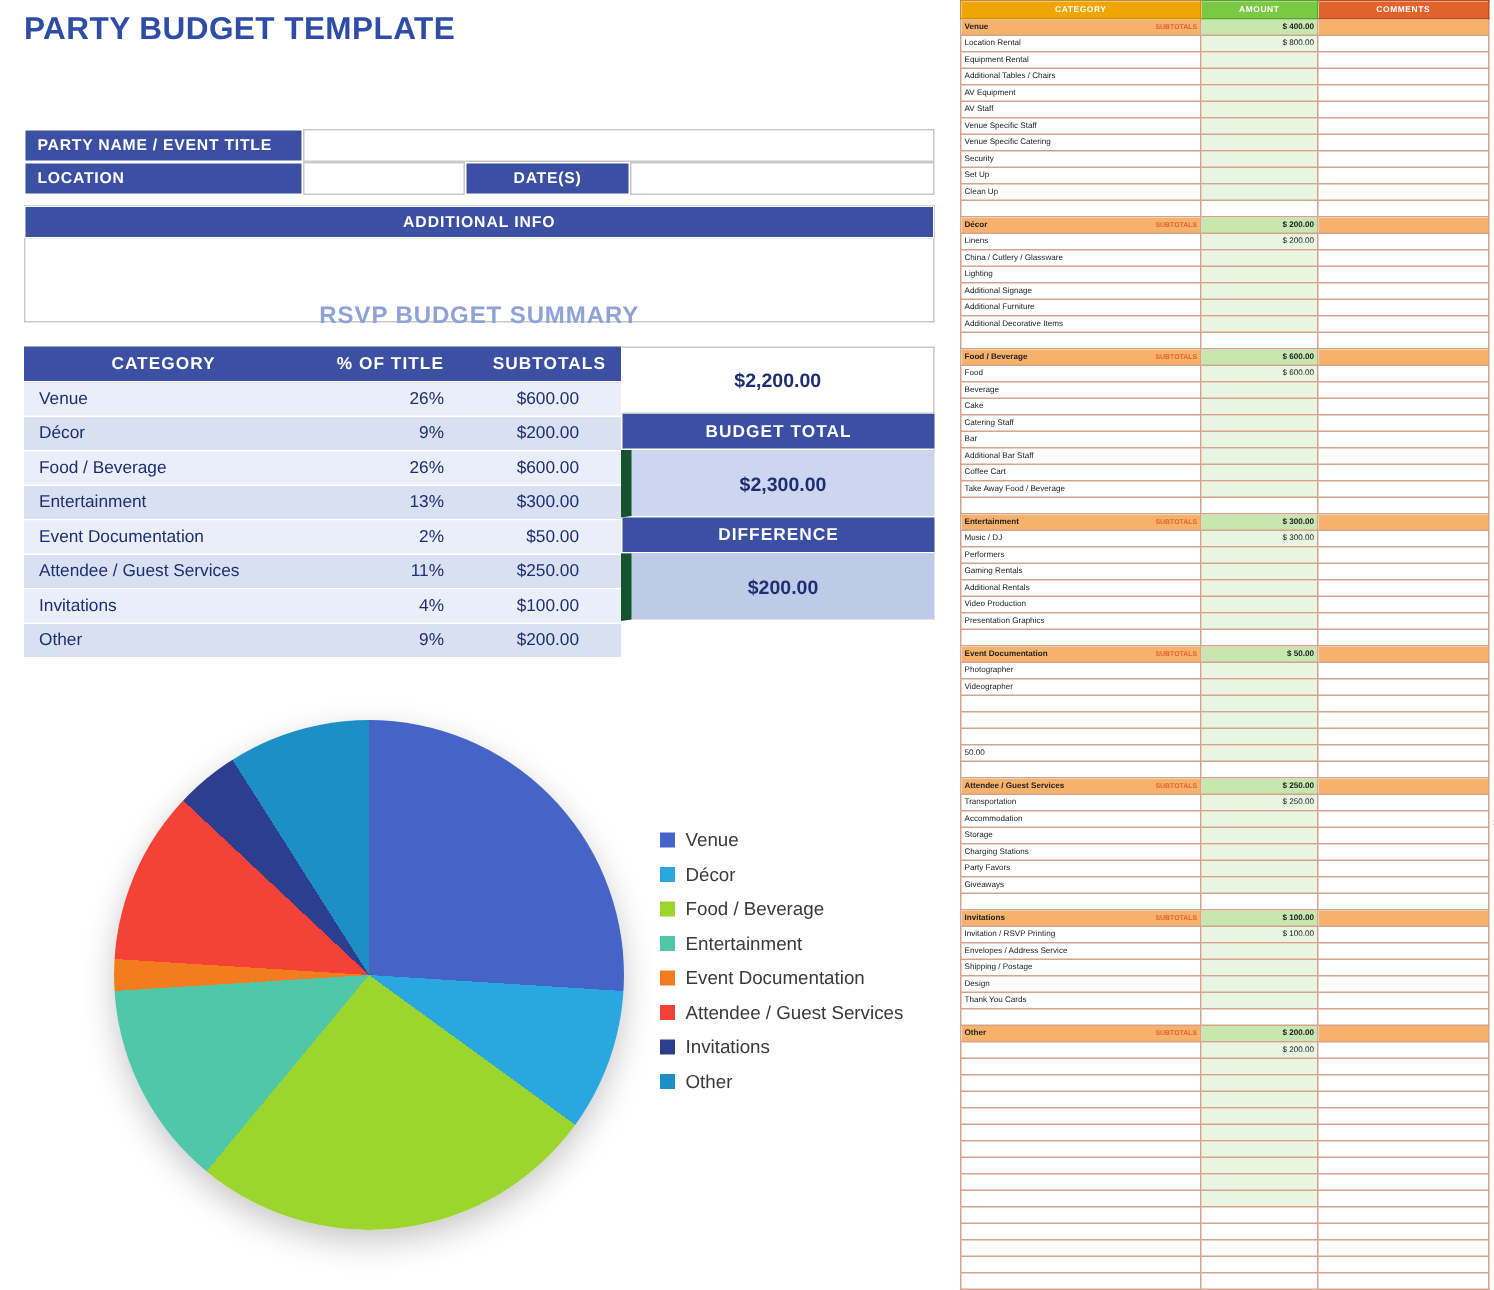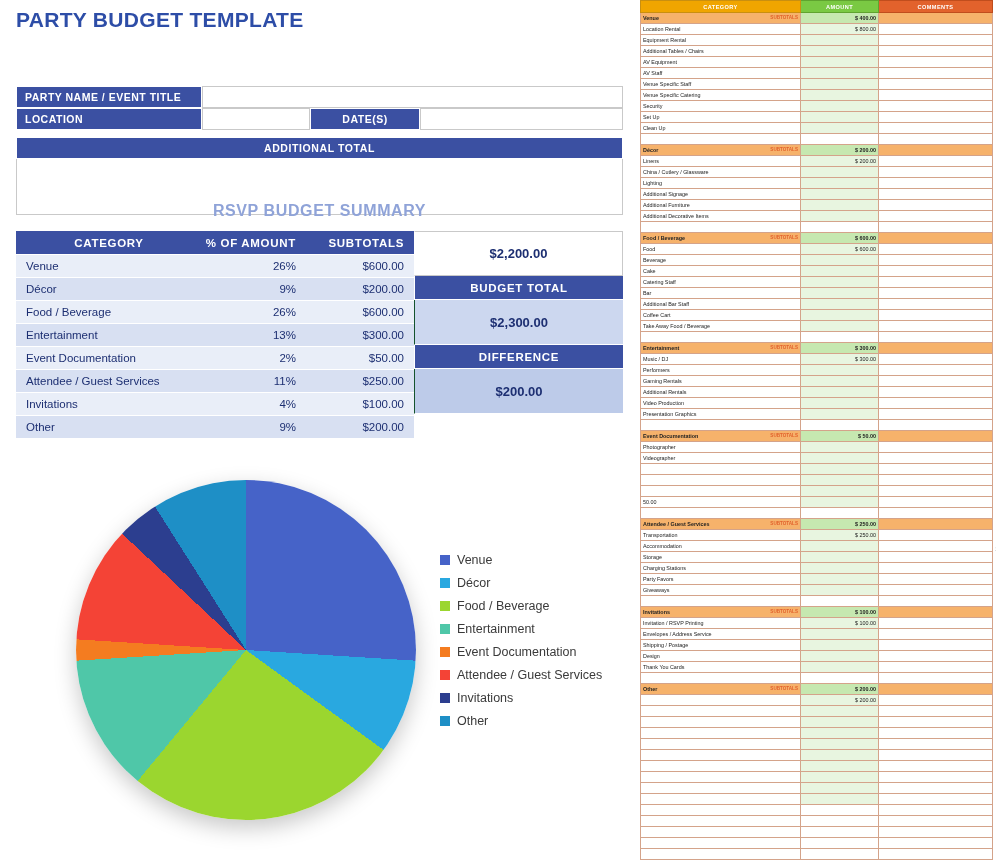--- a/index.html
+++ b/index.html
@@ -132,21 +132,21 @@
     height: 22px;
     align-items: center;
     font-size: 11.5px;
     color: #1d2f72;
     border-bottom: 1px solid #ffffff;
   }
   .sum-row.alt { background: #d8e0f2; }
   .sum-row.plain { background: #e9eef8; }
   .sr-cat { width: 186px; padding-left: 10px; box-sizing: border-box; }
   .sr-pct { width: 108px; text-align: right; padding-right: 14px; box-sizing: border-box; }
-  .sr-sub { width: 104px; text-align: right; padding-right: 10px; box-sizing: border-box; }
+  .sr-sub { width: 104px; text-align: right; padding-right: 28px; box-sizing: border-box; }
 
   .tot-head {
     background: #3b50a2;
     color: #fff;
     font-size: 11.5px;
     font-weight: bold;
     letter-spacing: 0.7px;
     height: 23px;
     display: flex;
     align-items: center;
@@ -156,21 +156,21 @@
   }
   .tot-val {
     height: 45px;
     display: flex;
     align-items: center;
     justify-content: center;
     font-size: 13px;
     font-weight: bold;
     color: #1d2f72;
     border-bottom: 1px solid #fff;
-    border-left: 1px solid #14532d;
+    border-left: 7px solid #14532d;
     box-sizing: border-box;
   }
   .tot-val.white { background: #ffffff; border: 1px solid #c9c9c9; border-left: 1px solid #fff;}
   .tot-val.light { background: #ccd7ef; }
   .tot-val.mid { background: #bdcbe9; }
 
   
   .chart-wrap {
     position: absolute;
     left: 60px;
@@ -278,32 +278,32 @@
         <div class="fcell-label" style="width:186px;">PARTY NAME / EVENT TITLE</div>
         <div class="fcell-blank" style="width:421px;"></div>
       </div>
       <div class="frow">
         <div class="fcell-label" style="width:186px;">LOCATION</div>
         <div class="fcell-blank" style="width:108px;"></div>
         <div class="fcell-label" style="width:110px; justify-content:center; padding-left:0;">DATE(S)</div>
         <div class="fcell-blank" style="width:203px;"></div>
       </div>
       <div style="height:7px;"></div>
-      <div class="addl-bar">ADDITIONAL TOTAL</div>
+      <div class="addl-bar">ADDITIONAL INFO</div>
       <div class="addl-box"></div>
     </div>
 
     <div class="summary-title">RSVP BUDGET SUMMARY</div>
 
     <div class="summary">
       <div class="sum-grid">
         <div class="sum-left">
           <div class="sum-head">
             <div class="sh-cat">CATEGORY</div>
-            <div class="sh-pct">% OF AMOUNT</div>
+            <div class="sh-pct">% OF TITLE</div>
             <div class="sh-sub">SUBTOTALS</div>
           </div>
 
           <div class="sum-row plain">
             <div class="sr-cat">Venue</div>
             <div class="sr-pct">26%</div>
             <div class="sr-sub">$600.00</div>
           </div>
           <div class="sum-row alt">
             <div class="sr-cat">Décor</div>

